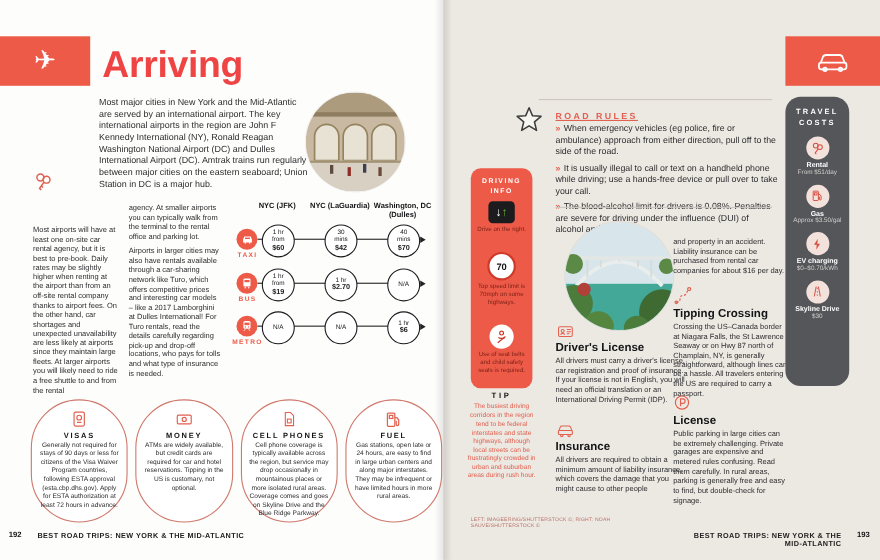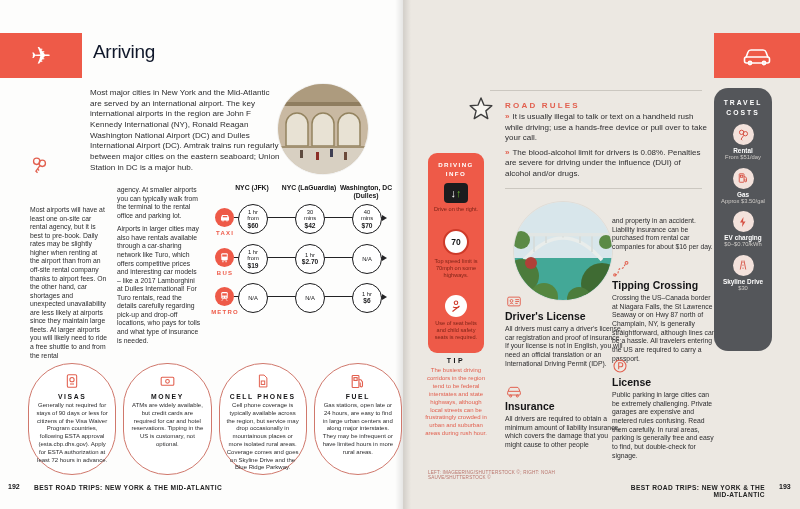--- a/index.html
+++ b/index.html
@@ -8,21 +8,21 @@
   .abs{position:absolute;}
   
   .rp-bg{left:403px;top:0;width:397px;height:509px;background:#ECE8E2;}
   .gutter{left:395px;top:0;width:16px;height:509px;
           background:linear-gradient(to right,rgba(0,0,0,0) 0%,rgba(0,0,0,.10) 55%,rgba(0,0,0,0) 100%);}
   
   .hdr-box{background:#EE5A48;display:flex;align-items:center;justify-content:center;}
   .hdr-left{left:0;top:33px;width:82px;height:45px;}
   .hdr-right{left:714px;top:33px;width:86px;height:45px;}
   .plane{color:#fff;font-size:24px;line-height:1;}
-  .h1{font-size:19px;font-weight:400;color:#0f172a;letter-spacing:-.3px;line-height:1;margin:0;}
+  .h1{font-size:34px;font-weight:700;color:#ef4444;letter-spacing:-.3px;line-height:1;margin:0;}
   .intro{left:90px;top:88px;width:190px;font-size:8.1px;line-height:1.32;color:#2d2d2f;}
   
   .photo{border-radius:50%;overflow:hidden;box-shadow:0 0 0 1px rgba(0,0,0,.05);}
   .station{left:278px;top:84px;width:90px;height:90px;}
   .bridge{left:514px;top:202px;width:98px;height:98px;}
   
   .sec-h{font-size:11.5px;font-weight:800;color:#141416;line-height:1.12;}
   .sec-h-sm{font-size:10.5px;font-weight:800;color:#141416;line-height:1.1;}
   .colsm{font-size:6.8px;line-height:1.26;color:#2d2d2f;}
   .colsm p{margin:0 0 5px 0;}
@@ -48,21 +48,21 @@
   .capsule{flex:1;height:112px;border:1px solid #D0786C;border-radius:44px;background:#fff;
            text-align:center;padding-top:9px;box-sizing:border-box;}
   .capsule .ic{height:17px;color:#E2604F;}
   .cap-title{font-size:6.8px;font-weight:800;letter-spacing:1.6px;color:#141416;margin-top:3px;}
   .cap-text{font-size:6px;line-height:1.3;color:#2d2d2f;padding:2px 7px 0 7px;}
   
   .foot{font-size:6.6px;font-weight:700;letter-spacing:.4px;color:#222;}
   .pnum{font-size:7px;font-weight:800;color:#141416;}
   
   .divider{height:1px;background:#CBC7C0;}
-  .rr-title{font-size:8px;font-weight:800;letter-spacing:2.2px;color:#E2604F;}
+  .rr-title{font-size:8px;font-weight:800;letter-spacing:2.2px;color:#E2604F;text-decoration:underline;}
   .rule{margin:0 0 4px 0;}
   .rule .b{color:#E2604F;font-weight:800;margin-right:3px;}
   
   .dbox{left:428px;top:153px;width:56px;height:200px;background:#EE5A48;border-radius:9px;
         text-align:center;padding-top:8px;box-sizing:border-box;}
   .dbox .dt{font-size:6.2px;font-weight:800;letter-spacing:1.4px;color:#fff;line-height:1.4;width:44px;margin:0 auto;}
   .sign-sq{width:24px;height:20px;background:#1c1c1e;border-radius:4px;margin:5px auto 3px auto;
            display:flex;align-items:center;justify-content:center;font-size:11px;font-weight:800;line-height:1;}
   .sign-sq .dn{color:#fff;} .sign-sq .up{color:#63B32E;}
   .sign-c{width:22px;height:22px;background:#fff;border-radius:50%;margin:16px auto 3px auto;
@@ -269,21 +269,22 @@
 
   <div class="abs divider" style="left:490px;top:90px;width:212px;"></div>
 
   <div class="abs" style="left:467px;top:95px;">
     <svg width="28" height="28" viewBox="0 0 24 24">
         <path d="M12 2.5l2.6 6.2 6.7.5-5.1 4.4 1.6 6.6L12 16.6l-5.8 3.6 1.6-6.6-5.1-4.4 6.7-.5z" fill="#F7F5F0" stroke="#3D3D3D" stroke-width="1.2" stroke-linejoin="round"></path>
       </svg>
   </div>
   <div class="abs rr-title" style="left:505px;top:101px;">ROAD RULES</div>
   <div class="abs body8" style="left:505px;top:112px;width:202px;">
-    <div class="rule"><span class="b">»</span><span>It is usually illegal to talk or text on a handheld rush while driving; use a hands-free device or pull over to take your call.</span></div>
+    <div class="rule"><span class="b">»</span><span>When emergency vehicles (eg police, fire or ambulance) approach from either direction, pull off to the side of the road.</span></div>
+    <div class="rule"><span class="b">»</span><span>It is usually illegal to call or text on a handheld phone while driving; use a hands-free device or pull over to take your call.</span></div>
     <div class="rule"><span class="b">»</span><span>The blood-alcohol limit for drivers is 0.08%. Penalties are severe for driving under the influence (DUI) of alcohol and/or drugs.</span></div>
   </div>
 
   <div class="abs divider" style="left:505px;top:188px;width:197px;"></div>
 
   <div class="abs dbox">
     <div class="dt">DRIVING INFO</div>
     <div class="sign-sq">
       <span class="dn">↓</span>
         <span class="up">↑</span>

